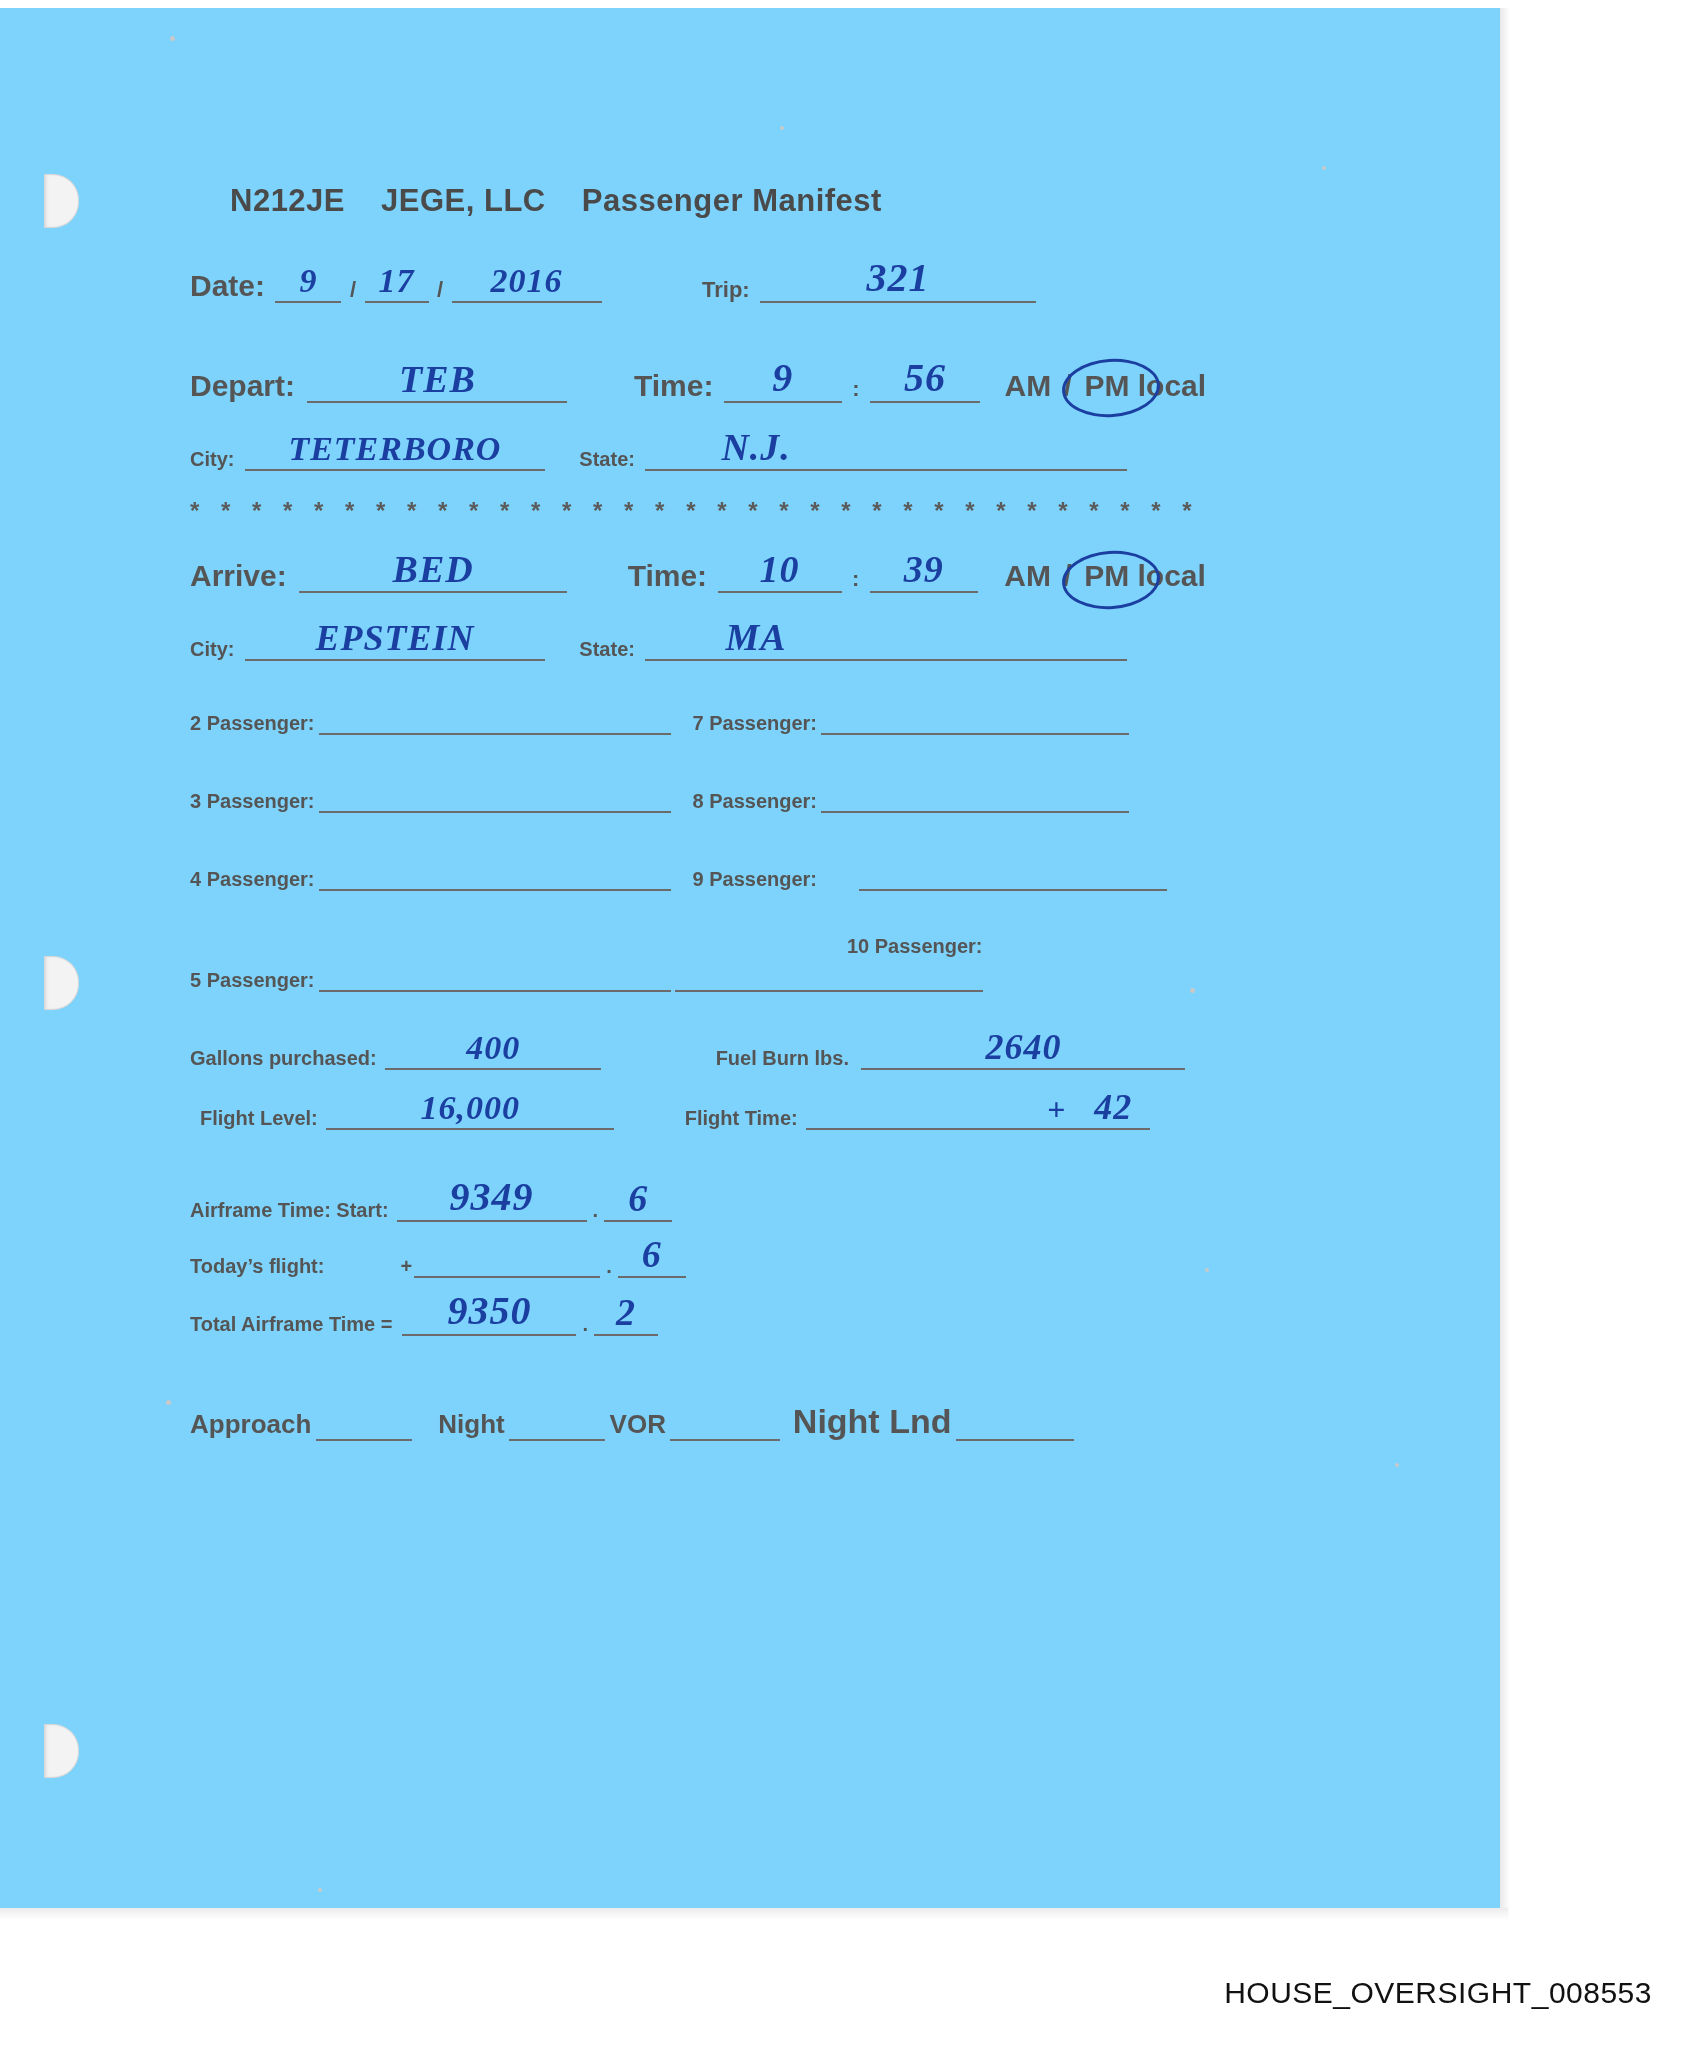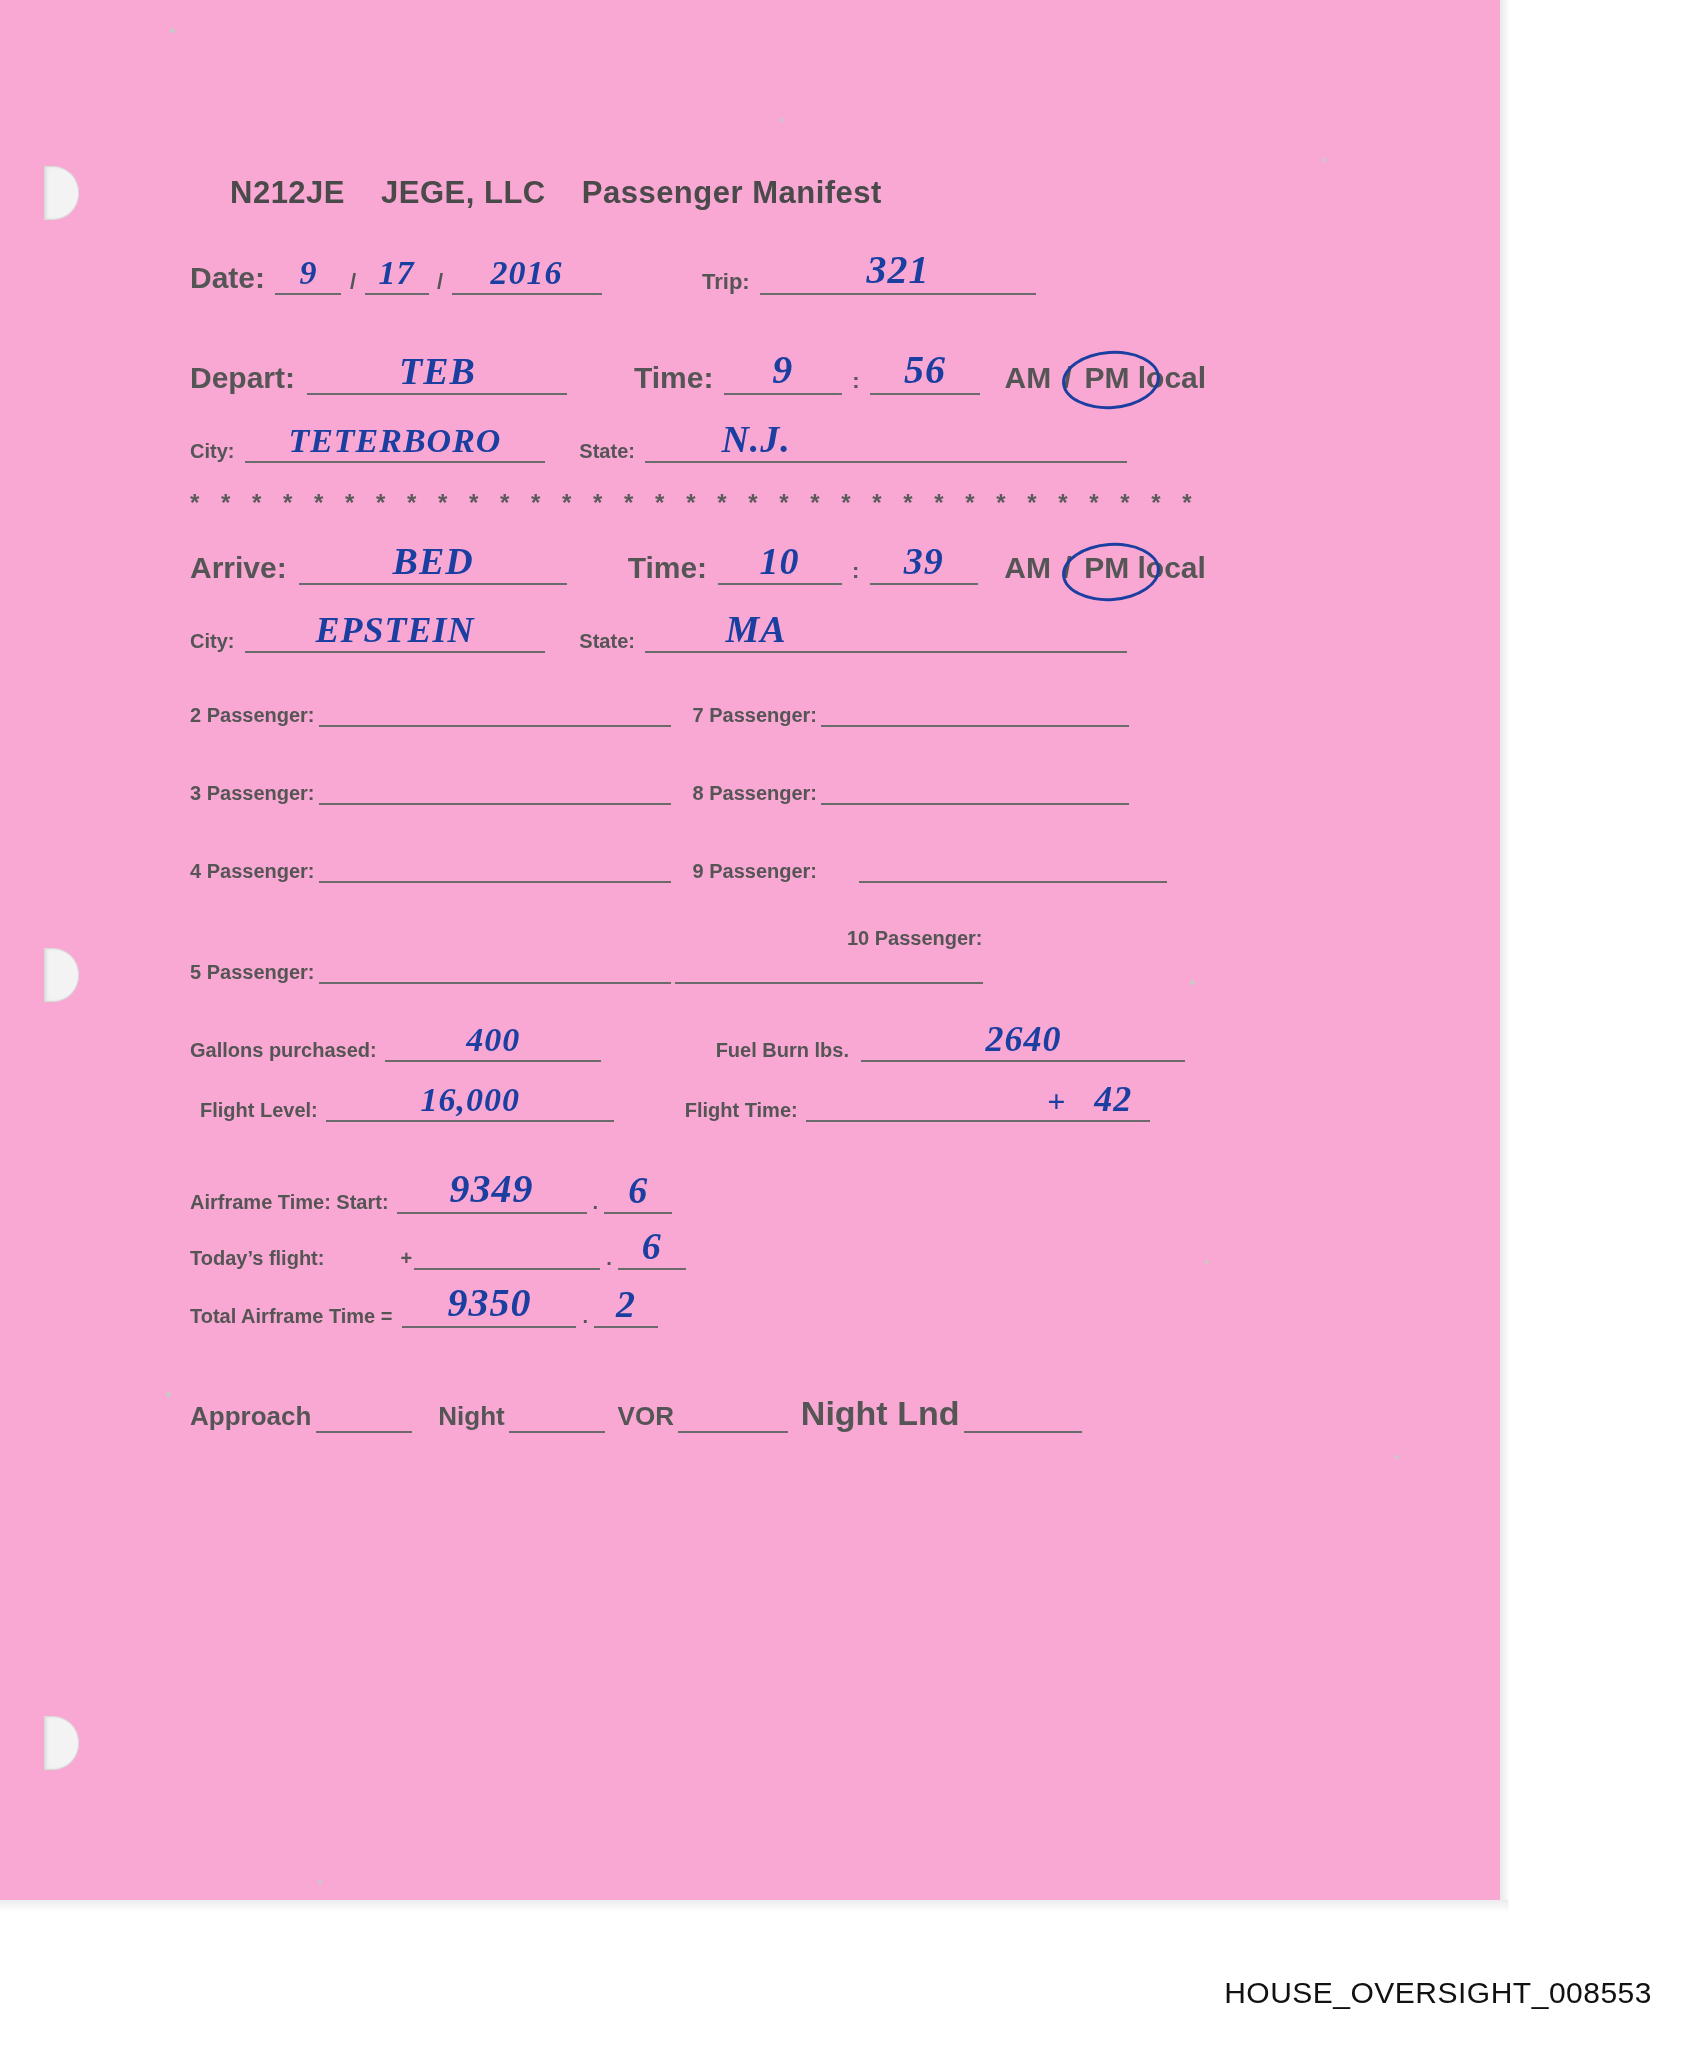--- a/index.html
+++ b/index.html
@@ -12,24 +12,24 @@
     height: 2048px;
     position: relative;
     font-family: "Liberation Sans", sans-serif;
     overflow: hidden;
   }
 
   
   .page {
     position: absolute;
     left: 0;
-    top: 0;
+    top: 8px;
     width: 1508px;
     height: 1910px;
-    background: #f9a8d4;
+    background: #7dd3fc;
     box-shadow: none;
   }
   .page-edge-right {
     position: absolute;
     left: 1500px;
     top: 0;
     width: 10px;
     height: 1910px;
     background: linear-gradient(to right, #e8e8e8, #ffffff);
   }
@@ -400,21 +400,21 @@
           <span class="hand" style="font-size:38px;">2</span>
         </span>
       </div>
     </div>
 
     <div class="approach-row">
       <span class="lbl" style="font-size:26px;">Approach</span>
       <span class="underline" style="width:96px;height:26px;"></span>
       <span class="lbl" style="font-size:26px;margin-left:22px;">Night</span>
       <span class="underline" style="width:96px;height:26px;"></span>
-      <span class="lbl" style="font-size:26px;margin-left:8px;">VOR</span>
+      <span class="lbl" style="font-size:26px;">VOR</span>
       <span class="underline" style="width:110px;height:26px;"></span>
       <span class="lbl" style="font-size:34px;margin-left:8px;">Night Lnd</span>
       <span class="underline" style="width:118px;height:26px;"></span>
     </div>
 
   </div>
 
   <div class="page-edge-right"></div>
   <div class="page-edge-bottom"></div>
 </div>

